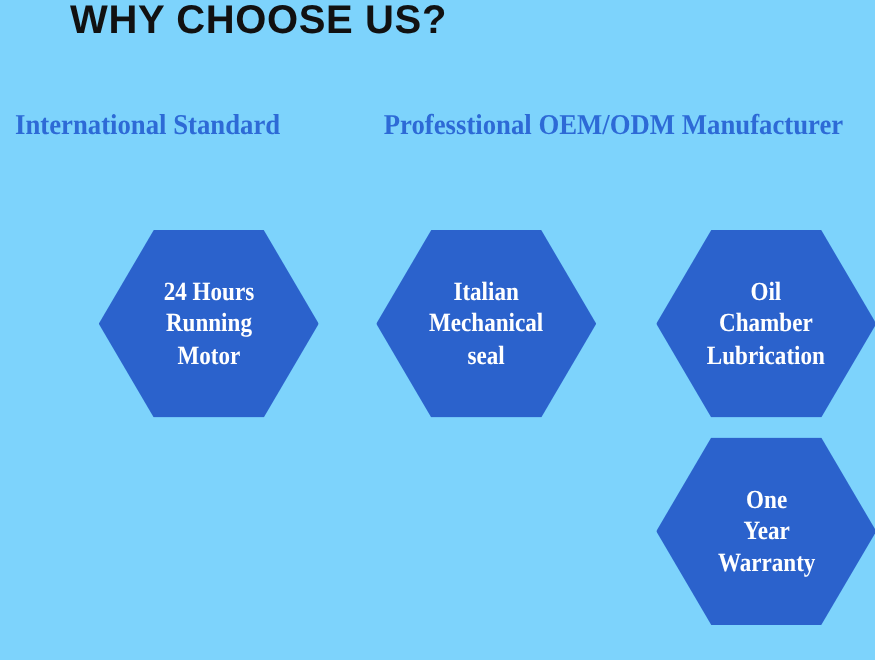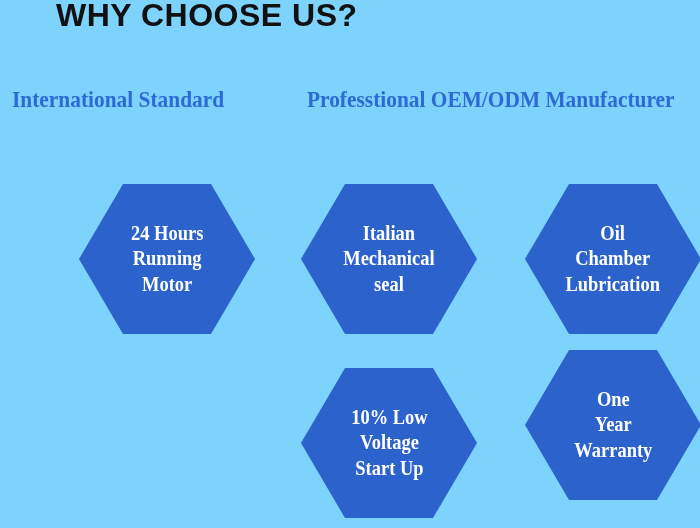--- a/index.html
+++ b/index.html
@@ -124,25 +124,20 @@
 seal</span>
     </div>
 
     <div class="hex" id="hex-2">
       <span class="hex-label lines-3">Oil
 Chamber
 Lubrication</span>
     </div>
 
 
-    <div class="hex" id="hex-4">
-      <span class="hex-label lines-3">10% Low
-Voltage
-Start Up</span>
-    </div>
 
     <div class="hex" id="hex-5">
       <span class="hex-label lines-3">One
 Year
 Warranty</span>
     </div>
 
   </div>
 </div>
 

